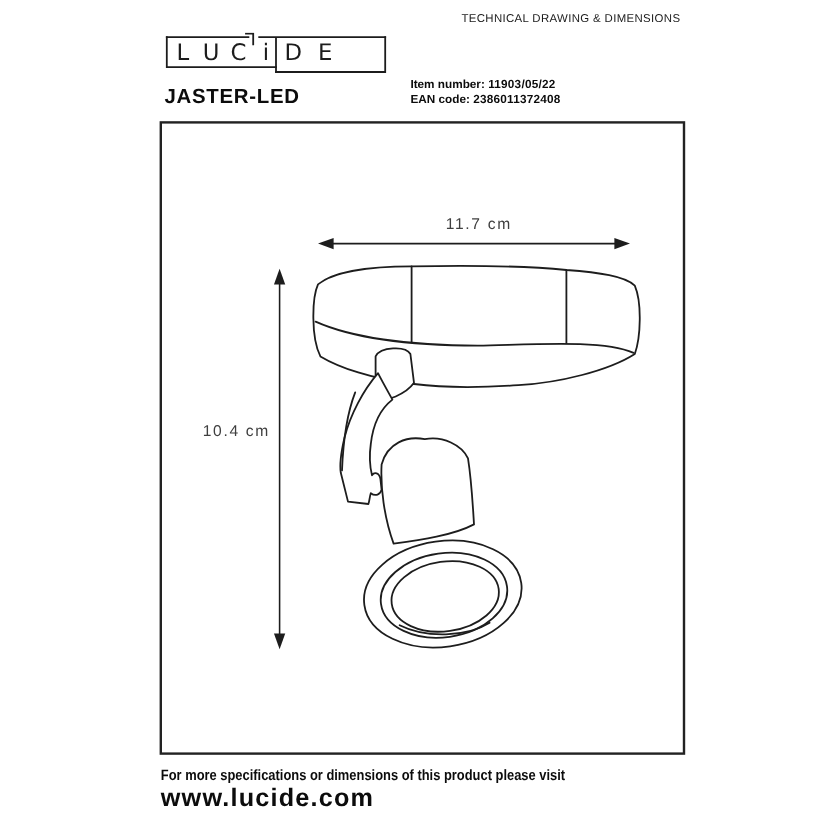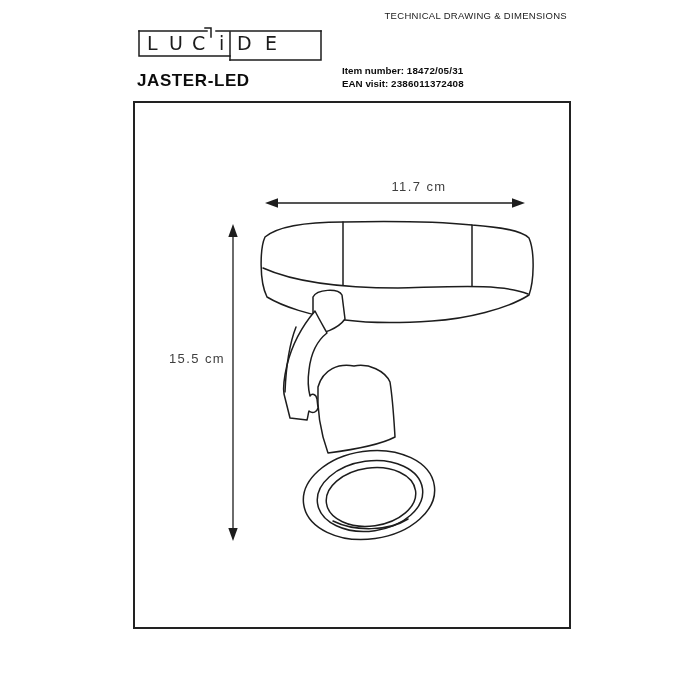--- a/index.html
+++ b/index.html
@@ -25,21 +25,21 @@
   
   .frame{
     position:absolute;left:133px;top:101px;width:434px;height:524px;
     border:2px solid #222;background:#fff;
   }
   .drawing-svg{position:absolute;left:0;top:0;}
   .dim-label{
     position:absolute;font-size:13px;font-weight:300;color:#3f3f3f;
     letter-spacing:1.4px;text-align:center;width:110px;
   }
-  .dim-label.w{left:364px;top:179px;}
+  .dim-label.w{left:344px;top:179px;}
   .dim-label.h{left:142px;top:351px;}
   
   .footer{position:absolute;left:134px;top:639px;}
   .footer-note{
     font-size:12.5px;font-weight:700;color:#0c0c0c;white-space:nowrap;
     transform:scaleX(.86);transform-origin:left center;letter-spacing:0;
   }
   .footer-site{
     margin-top:1px;font-size:21px;font-weight:700;color:#0c0c0c;letter-spacing:1px;
   }
@@ -68,24 +68,24 @@
     </svg>
   </div>
 
   <div class="product-name">JASTER-LED</div>
 
   <div class="doc-title">TECHNICAL DRAWING &amp; DIMENSIONS</div>
 
   <div class="item-block">
     <div class="item-row">
       <span class="lbl">Item number:</span>
-      <span class="val">18472/05/31</span>
+      <span class="val">11903/05/22</span>
     </div>
     <div class="item-row">
-      <span class="lbl">EAN visit:</span>
+      <span class="lbl">EAN code:</span>
       <span class="val">2386011372408</span>
     </div>
   </div>
 
   <div class="frame"></div>
 
   <svg class="drawing-svg" width="700" height="700" viewBox="0 0 700 700">
 
     <g>
       <line x1="276" y1="203" x2="514" y2="203" stroke="#1d1d1d" stroke-width="1.3"></line>
@@ -145,16 +145,20 @@
         L 317,399
         C 316,394 312,393 310,396
         C 308,388 308,377 309,370
         C 311,352 318,340 327,333
         C 322,324 318,317 315,311 Z"></path>
       <path d="M 296,327 C 289,345 286,367 285,392"></path>
     </g>
   </svg>
 
   <div class="dim-label w">11.7 cm</div>
-  <div class="dim-label h">15.5 cm</div>
+  <div class="dim-label h">10.4 cm</div>
 
+  <div class="footer">
+    <div class="footer-note">For more specifications or dimensions of this product please visit</div>
+    <div class="footer-site">www.lucide.com</div>
+  </div>
 
 </div>
 
 </body></html>

